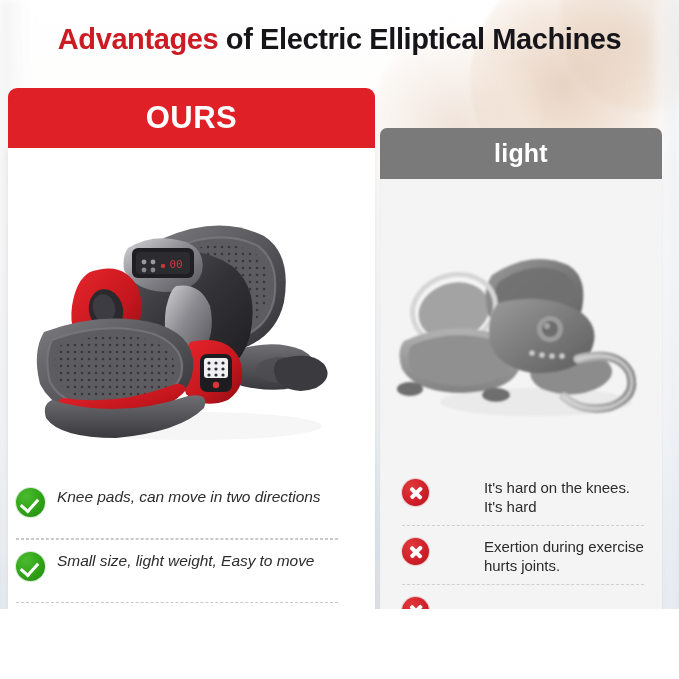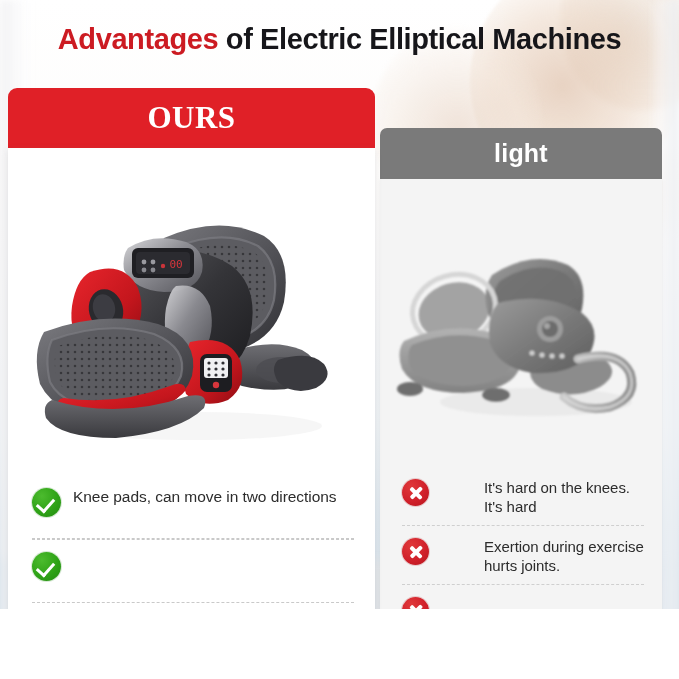--- a/index.html
+++ b/index.html
@@ -194,38 +194,38 @@
     height: 60px;
     border-radius: 9px 9px 0 0;
     background: #e02027;
     color: #ffffff;
     font-size: 31px;
     font-weight: bold;
     letter-spacing: 0.5px;
     display: flex;
     align-items: center;
     justify-content: center;
-    font-family: Liberation Serif, serif;
   }
   .ours-body {
     background: #ffffff;
     height: 557px;
     border-radius: 0 0 10px 10px;
     position: relative;
     box-shadow: 0 2px 7px rgba(90,90,100,0.14);
   }
   .ours-product {
     position: absolute;
     left: 16px; top: 62px;
     width: 336px; height: 240px;
   }
   .ours-list {
     position: absolute;
-    left: 24px; top: 328px;
+    left: 8px; top: 328px;
     width: 322px;
+    font-style: italic;
   }
 
   
   .feat {
     display: flex;
     align-items: flex-start;
     gap: 12px;
     padding: 9px 0 9px 0;
   }
   .feat-ours { min-height: 44px; }
@@ -487,20 +487,21 @@
 
       <div class="ours-list">
         <div class="feat feat-ours">
           <span class="badge badge-check"></span>
           <span class="feat-text">Knee pads, can move in two directions</span>
         </div>
         <div class="divider"></div>
         <div class="divider"></div>
         <div class="feat feat-ours">
           <span class="badge badge-check"></span>
+          <span class="feat-text">Small size, light weight, Easy to move</span>
         </div>
         <div class="divider"></div>
       </div>
 
     </div>
   </div>
 
 </div>
 
 </body></html>

